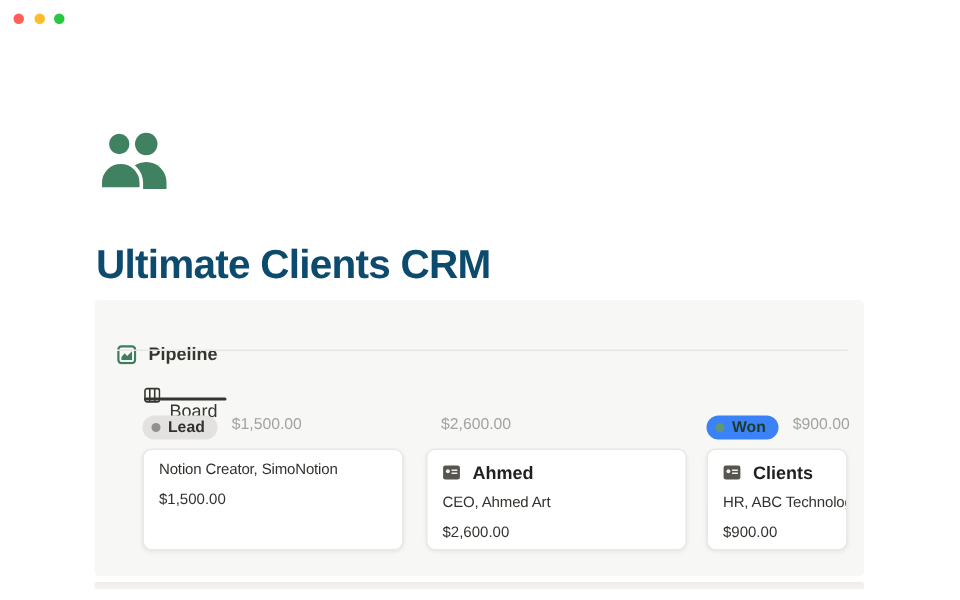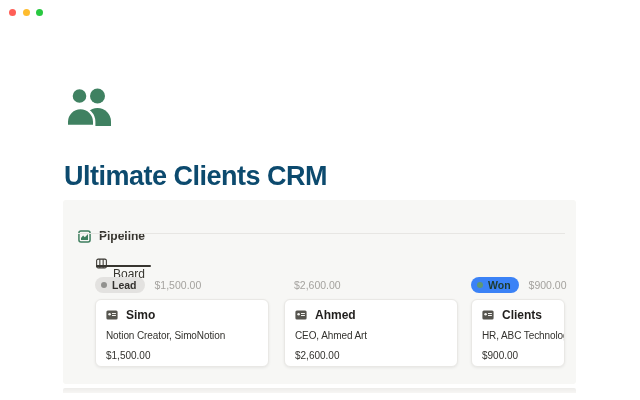--- a/index.html
+++ b/index.html
@@ -28,21 +28,21 @@
   .tab-label { font-size: 12px; font-weight: 500; color: #37352f; margin-top: 22px; }
   .tab-underline { position: absolute; left: 33px; top: 65px; width: 55px; height: 2px;
                    background: #37352f; border-radius: 1px; }
 
   .board { position: absolute; left: 32px; top: 77px; display: flex; }
   .col { flex: none; }
   .col-0 { width: 174px; margin-right: 15px; }
   .col-1 { width: 174px; margin-right: 13px; }
   .col-2 { width: 94px; }
 
-  .col-head { display: flex; align-items: center; height: 16px; margin-bottom: 6px; }
+  .col-head { display: flex; align-items: flex-start; height: 16px; margin-bottom: 6px; }
   .pill { display: inline-flex; align-items: center; gap: 5px; height: 16px; padding: 0 8px 0 6px;
           border-radius: 9px; font-size: 10.5px; font-weight: 600; white-space: nowrap; }
   .pill-dot { width: 6px; height: 6px; border-radius: 50%; flex: none; }
   .col-total { margin-left: 10px; font-size: 10.5px; color: #a5a39f; white-space: nowrap; }
 
   .card { width: 100%; height: 68px; background: #ffffff; border: 1px solid #e9e8e5;
           border-radius: 6px; box-shadow: 0 1px 3px rgba(15,15,15,0.07);
           padding: 8px 10px; overflow: hidden; cursor: pointer; }
   .card-top { display: flex; align-items: center; gap: 8px; margin-bottom: 8px; }
   .card-name { font-size: 12px; font-weight: 700; color: #211f1d; white-space: nowrap; }
@@ -111,31 +111,20 @@
 
       <div class="col col-0">
         <div class="col-head">
           <span class="pill" style="background-color: rgb(227, 226, 224); color: rgb(51, 49, 46);">
             <span class="pill-dot" style="background-color: rgb(145, 145, 142);"></span>
             <span>Lead</span>
           </span>
           <span class="col-total">$1,500.00</span>
         </div>
         <div class="card">
-          <div class="card-top">
-            <span class="icon">
-              <svg width="12" height="10" viewBox="0 0 12 10">
-                <rect x="0.4" y="0.4" width="11.2" height="9.2" rx="1.5" fill="#56554f"></rect>
-                <circle cx="3.6" cy="4.2" r="1.3" fill="#f2f1ee"></circle>
-                <rect x="6" y="3" width="3.9" height="1" fill="#f2f1ee"></rect>
-                <rect x="6" y="5" width="3.9" height="1" fill="#f2f1ee"></rect>
-              </svg>
-            </span>
-            <span class="card-name">Simo</span>
-          </div>
           <div class="card-sub">Notion Creator, SimoNotion</div>
           <div class="card-amount">$1,500.00</div>
         </div>
       </div>
 
       <div class="col col-1">
         <div class="col-head">
           <span class="col-total">$2,600.00</span>
         </div>
         <div class="card">

